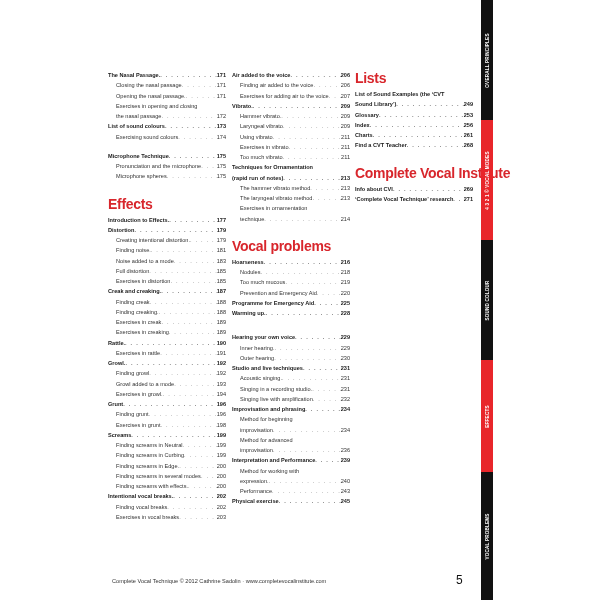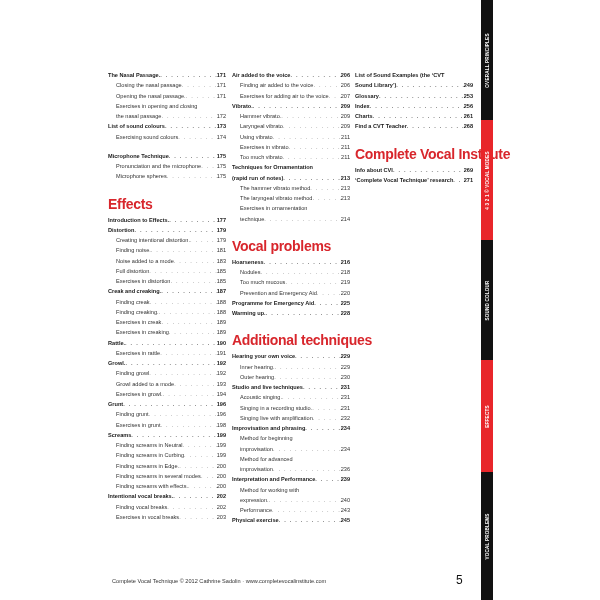--- a/index.html
+++ b/index.html
@@ -335,21 +335,20 @@
       <span class="t">Programme for Emergency Aid</span>
       <span class="d"></span>
       <span class="p">225</span>
     </div>
     <div class="row main">
       <span class="t">Warming up.</span>
       <span class="d"></span>
       <span class="p">228</span>
     </div>
     <div class="gap-lg"></div>
-    <div class="sec-title">Additional techniques</div>
     <div class="row main">
       <span class="t">Hearing your own voice</span>
       <span class="d"></span>
       <span class="p">229</span>
     </div>
     <div class="row sub">
       <span class="t">Inner hearing.</span>
       <span class="d"></span>
       <span class="p">229</span>
     </div>
@@ -423,20 +422,21 @@
       <span class="d"></span>
       <span class="p">243</span>
     </div>
     <div class="row main">
       <span class="t">Physical exercise</span>
       <span class="d"></span>
       <span class="p">245</span>
     </div>
   </div>
 <div id="col3" class="col">
+    <div class="sec-title">Lists</div>
     <div class="row main nodots">
       <span class="t">List of Sound Examples (the ‘CVT</span>
       <span class="d"></span>
       <span class="p"></span>
     </div>
     <div class="row main">
       <span class="t">Sound Library’)</span>
       <span class="d"></span>
       <span class="p">249</span>
     </div>

